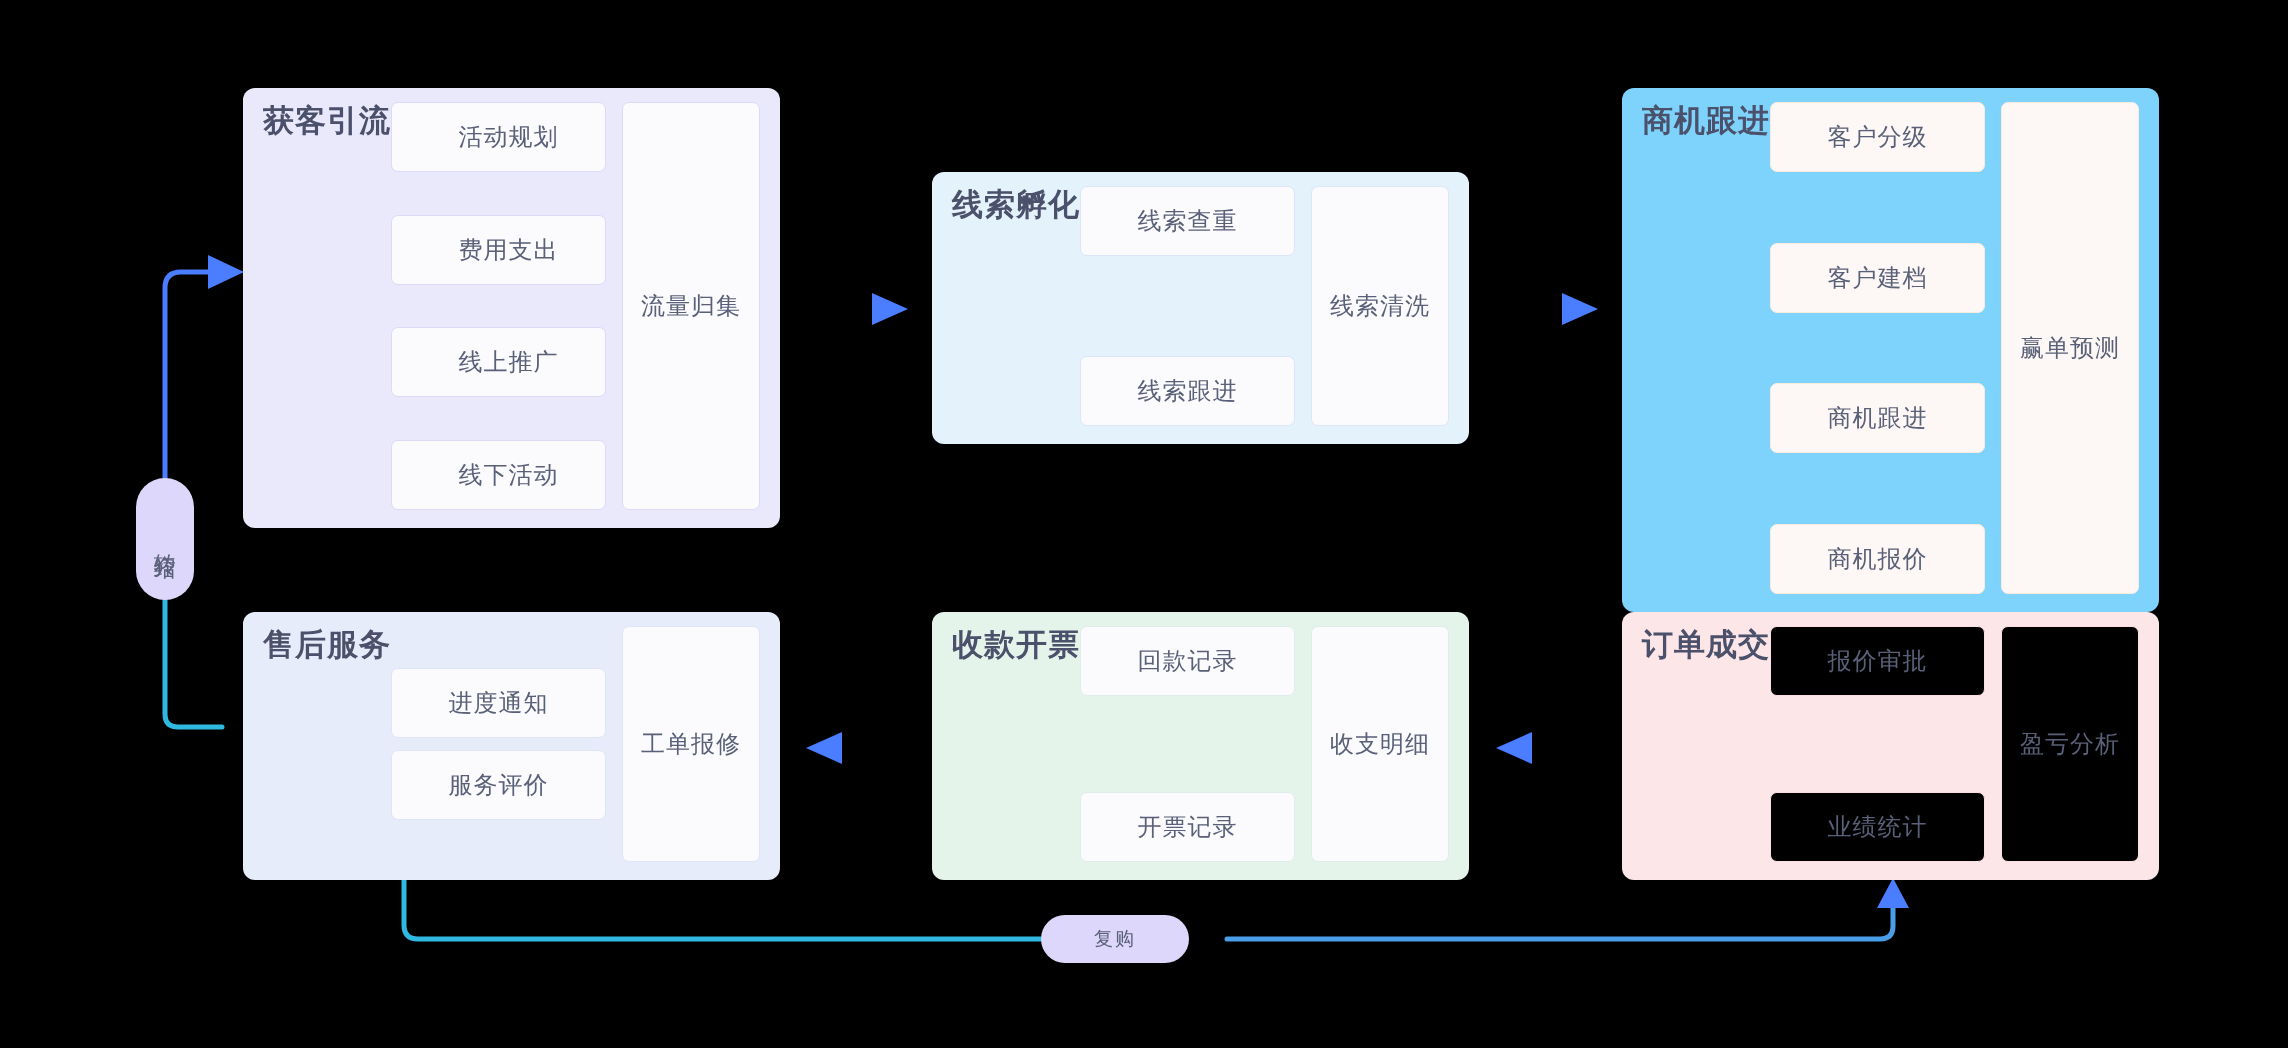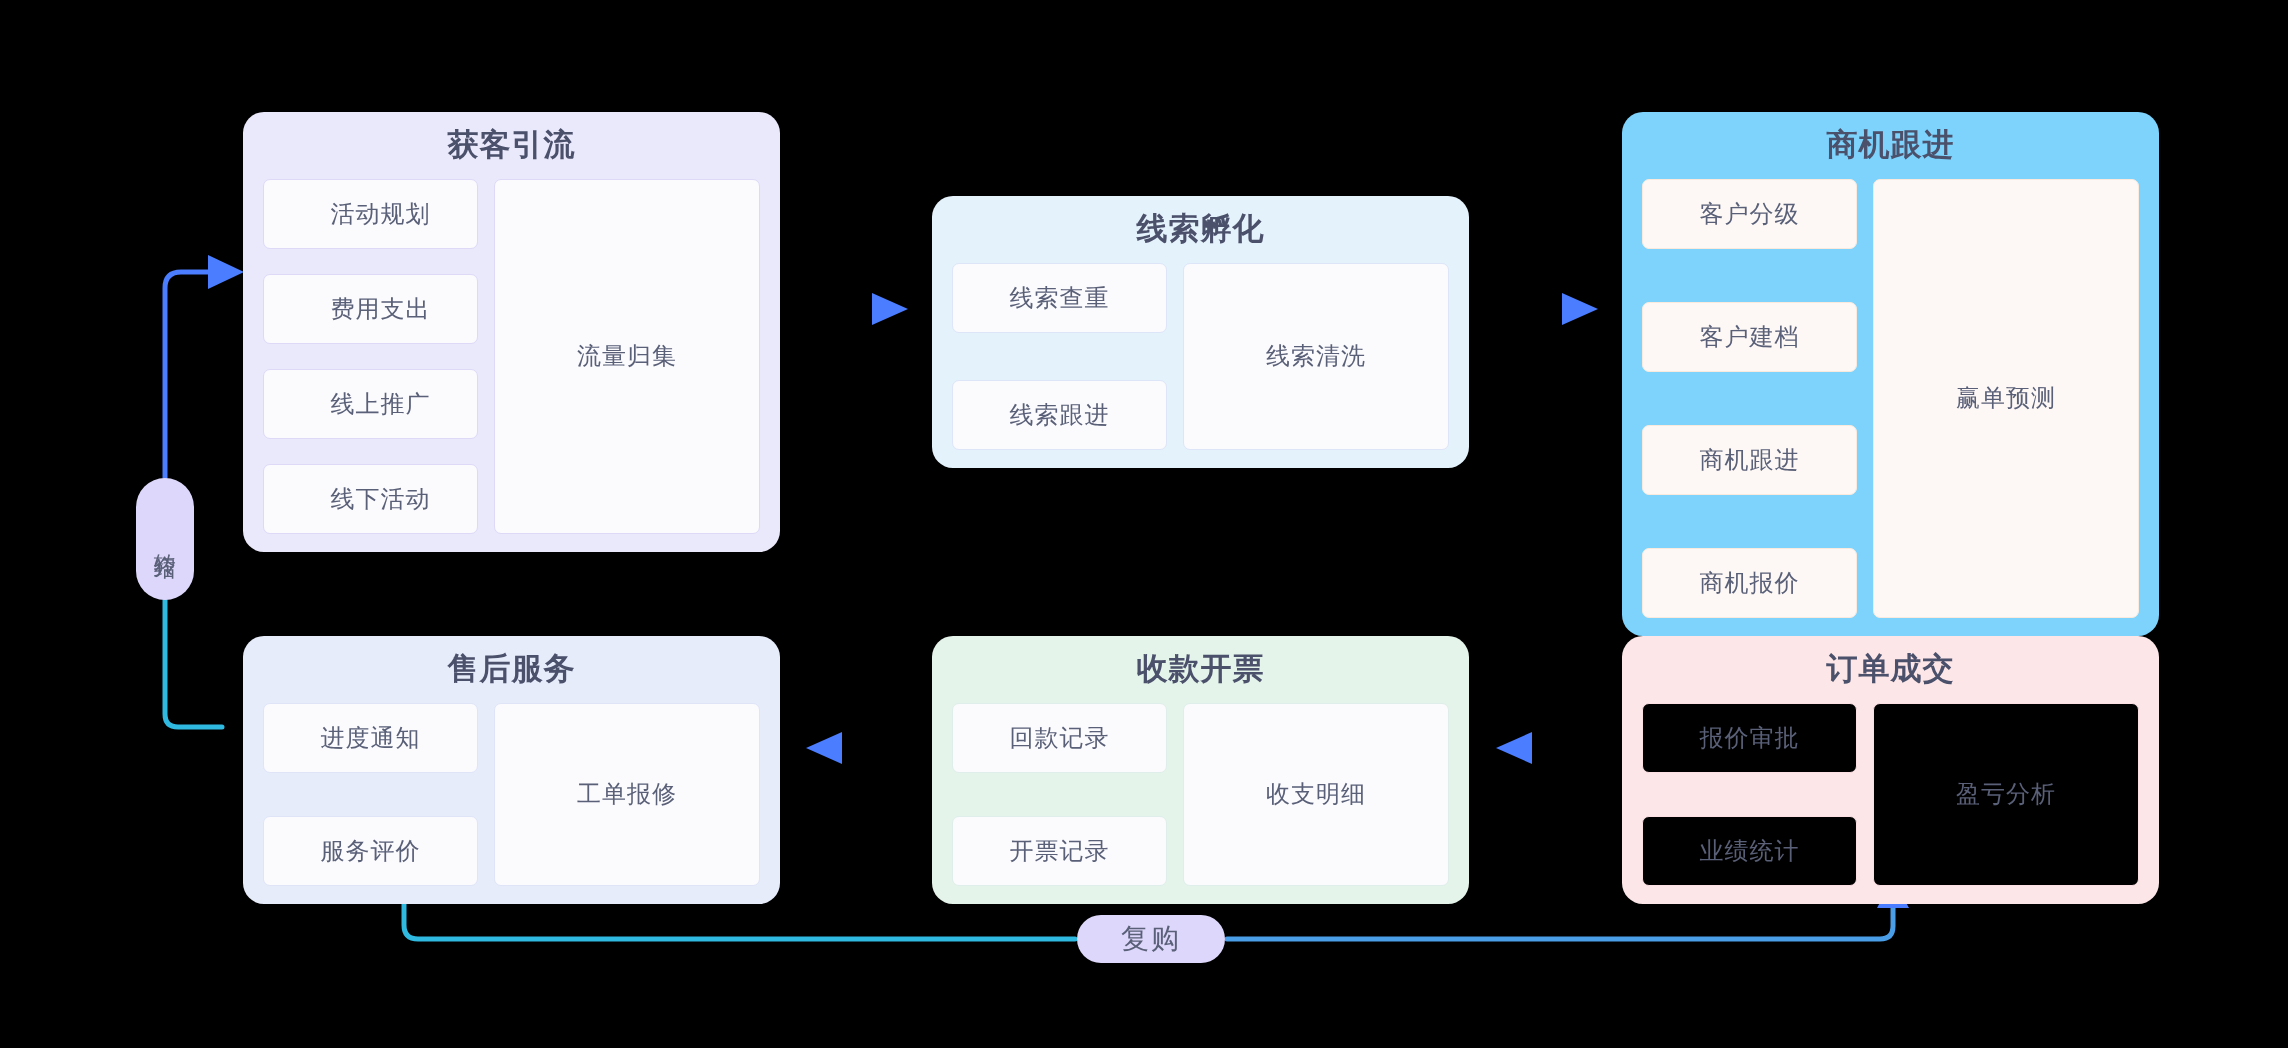--- a/index.html
+++ b/index.html
@@ -7,25 +7,24 @@
     width: 2288px; height: 1048px;
     background: #000000;
     font-family: "Liberation Sans", "DejaVu Sans", sans-serif;
     overflow: hidden;
   }
   #stage { position: relative; width: 2288px; height: 1048px; }
 
   
   .card {
     position: absolute;
-    border-radius: 21px;
+    border-radius: 12px;
     padding: 14px 20px 18px 20px;
     display: flex;
-    flex-direction: column;
-    margin-top: 24px;
+    flex-direction: row;
   }
   .card-title {
     text-align: center;
     font-size: 31px;
     font-weight: 700;
     color: #4b506b;
     letter-spacing: 1px;
     margin-bottom: 14px;
     line-height: 1.25;
     white-space: nowrap;
@@ -62,21 +61,21 @@
   
   .c3 { left: 1622px; top: 88px; width: 537px; height: 524px; background: #7dd3fc; }
   .c3 .chip { border: 1px solid #faeadd; background: #fdf8f5; }
   .c3 .col-left .chip { width: 215px; height: 70px; }
   .c3 .col-left { justify-content: space-between; }
 
   
   .c4 { left: 243px; top: 612px; width: 537px; height: 268px; background: #e7ecfb; }
   .c4 .chip { border: 1px solid #dfe5f7; }
   .c4 .col-left .chip { width: 215px; height: 70px; }
-  .c4 .col-left { justify-content: space-between; }
+  .c4 .col-left { justify-content: center; }
 
   
   .c5 { left: 932px; top: 612px; width: 537px; height: 268px; background: #e4f4ea; }
   .c5 .chip { border: 1px solid #dfeeea; }
   .c5 .col-left .chip { width: 215px; height: 70px; }
   .c5 .col-left { justify-content: space-between; }
 
   
   .c6 { left: 1622px; top: 612px; width: 537px; height: 268px; background: #fce6e7; }
   .c6 .chip { border: 1px solid #fbdfe2; background: #000000; }
@@ -95,24 +94,24 @@
   }
   .pill-v {
     left: 136px; top: 478px;
     width: 58px; height: 122px;
     border-radius: 29px;
     writing-mode: vertical-rl;
     font-size: 22px;
     line-height: 1.25;
   }
   .pill-h {
-    left: 1077px; top: 915px;
+    left: 1041px; top: 915px;
     width: 148px; height: 48px;
     border-radius: 24px;
-    font-size: 28px;
+    font-size: 19px;
   }
 
   
   #wires { position: absolute; left: 0; top: 0; width: 2288px; height: 1048px; }
 </style>
 </head>
 <body>
 
 <div id="stage">
 

